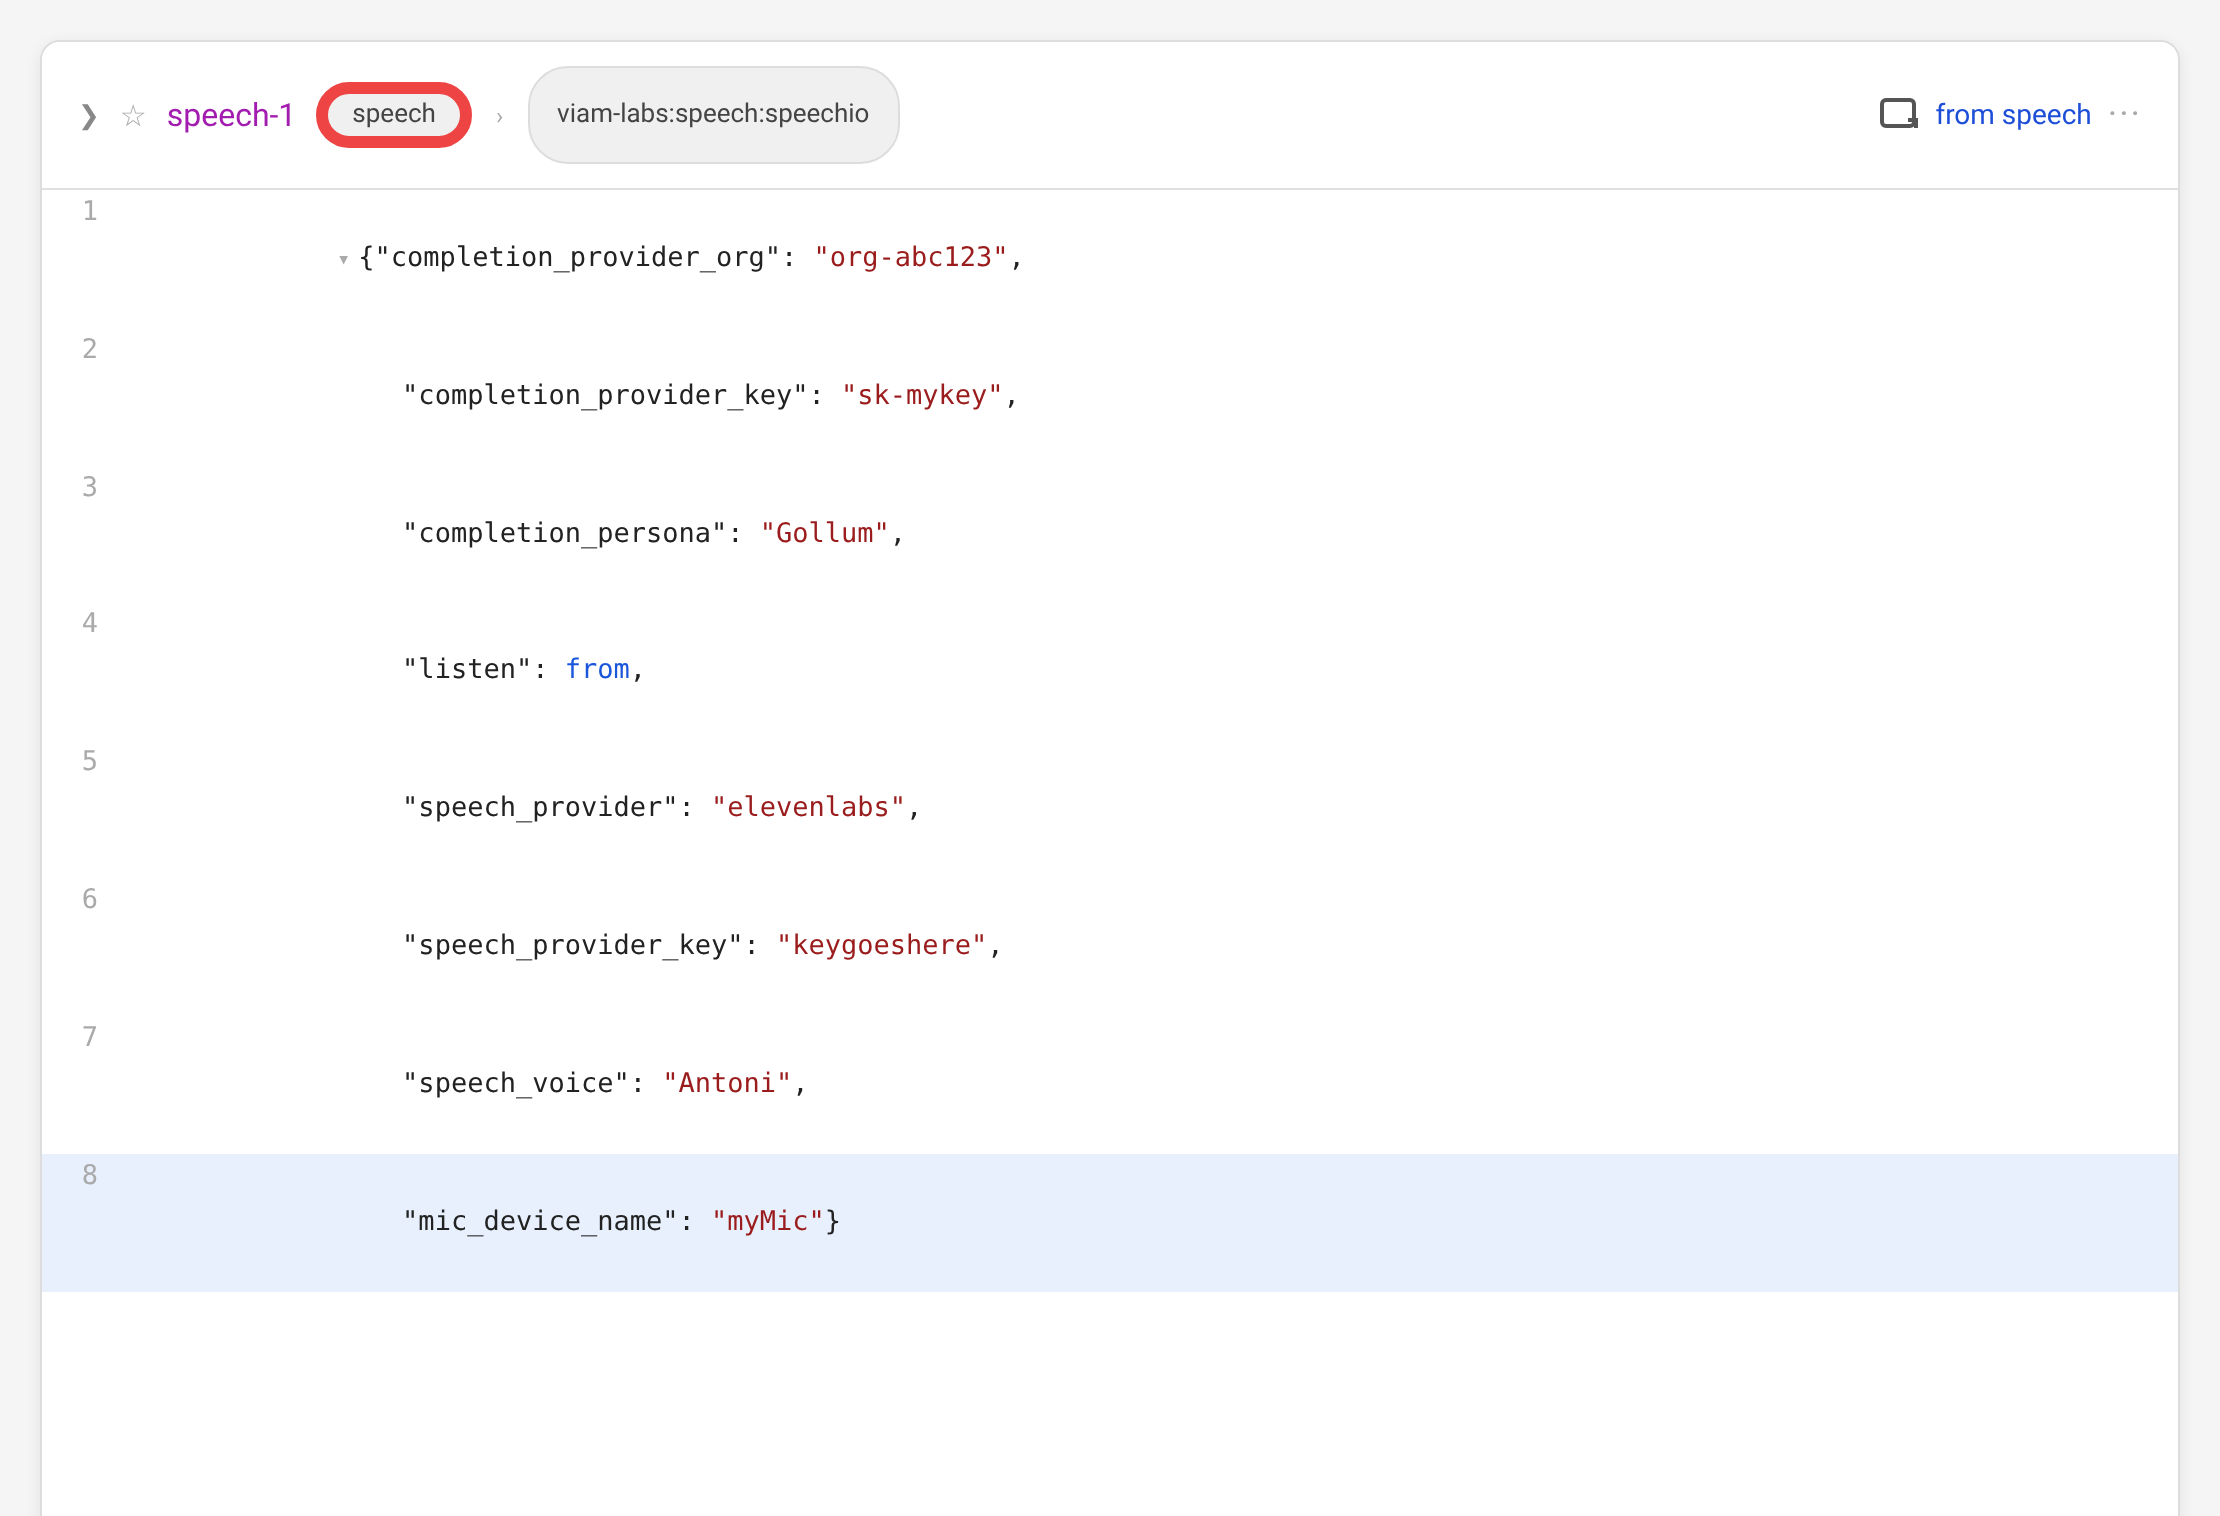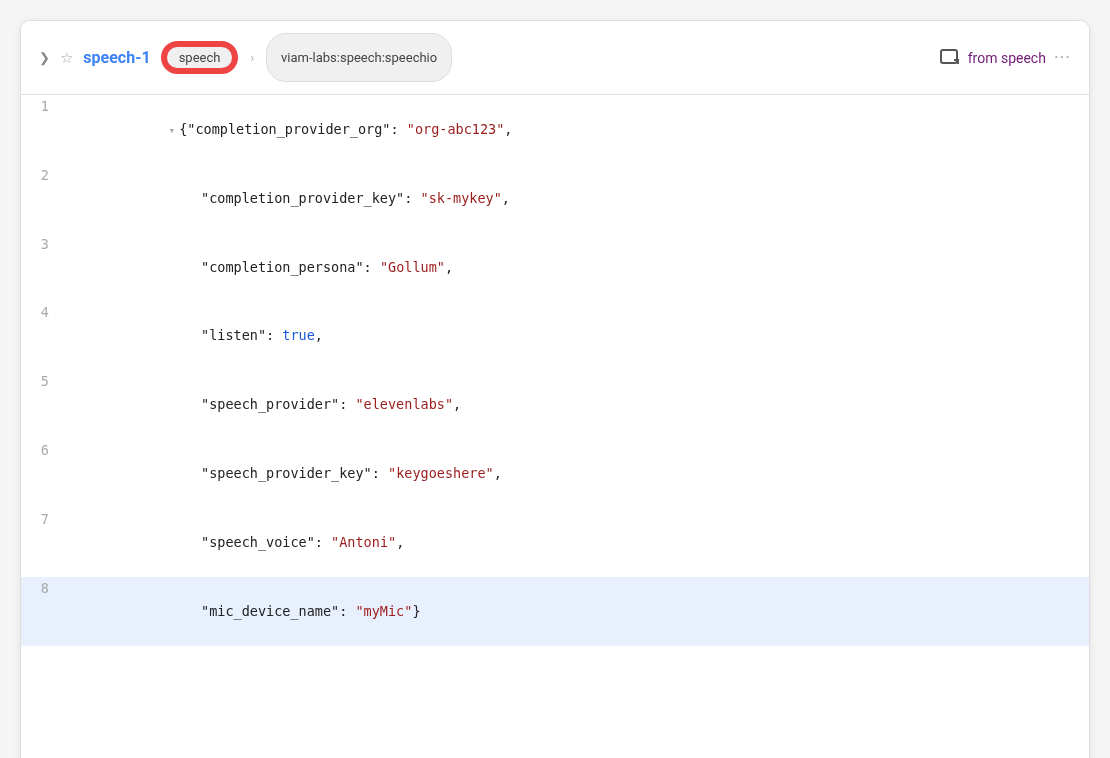--- a/index.html
+++ b/index.html
@@ -38,23 +38,23 @@
     }
     .chevron-icon {
       color: #888;
       font-size: 13px;
     }
     .star-icon {
       color: #aaa;
       font-size: 15px;
     }
     .component-name {
-      font-weight: 700;
+      font-weight: 400;
       font-size: 16px;
-      color: #3b82f6;
+      color: #a21caf;
     }
     .tag {
       background: #f0f0f0;
       border: 6px solid #ef4444;
       border-radius: 20px;
       padding: 3px 12px;
       font-size: 13px;
       color: #444;
     }
     .tag-arrow {
@@ -70,21 +70,21 @@
       font-size: 13px;
       color: #444;
     }
     .top-bar-right {
       display: flex;
       align-items: center;
       gap: 8px;
     }
     .from-speech-text {
       font-size: 14px;
-      color: #701a75;
+      color: #1d4ed8;
     }
     .dots-menu {
       color: #aaa;
       font-size: 18px;
       letter-spacing: 1px;
       cursor: pointer;
     }
 
     
     .code-section {
@@ -184,21 +184,21 @@
         <tr class="code-row">
           <td class="line-num">3</td>
           <td class="line-code">
             <span class="key-text">    "completion_persona": </span><span class="string-value">"Gollum"</span><span class="key-text">,</span>
           </td>
         </tr>
 
         <tr class="code-row">
           <td class="line-num">4</td>
           <td class="line-code">
-            <span class="key-text">    "listen": </span><span class="bool-value">true</span><span class="key-text">,</span>
+            <span class="key-text">    "listen": </span><span class="bool-value">from</span><span class="key-text">,</span>
           </td>
         </tr>
 
         <tr class="code-row">
           <td class="line-num">5</td>
           <td class="line-code">
             <span class="key-text">    "speech_provider": </span><span class="string-value">"elevenlabs"</span><span class="key-text">,</span>
           </td>
         </tr>
 

